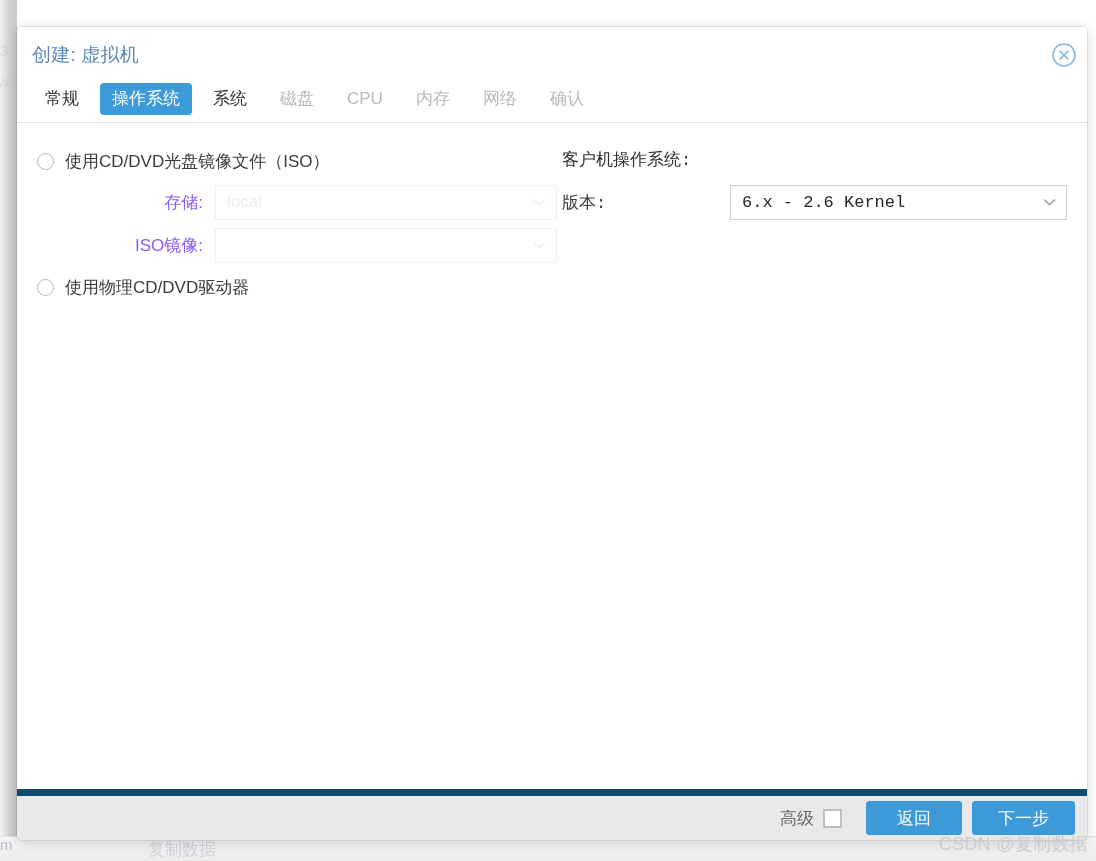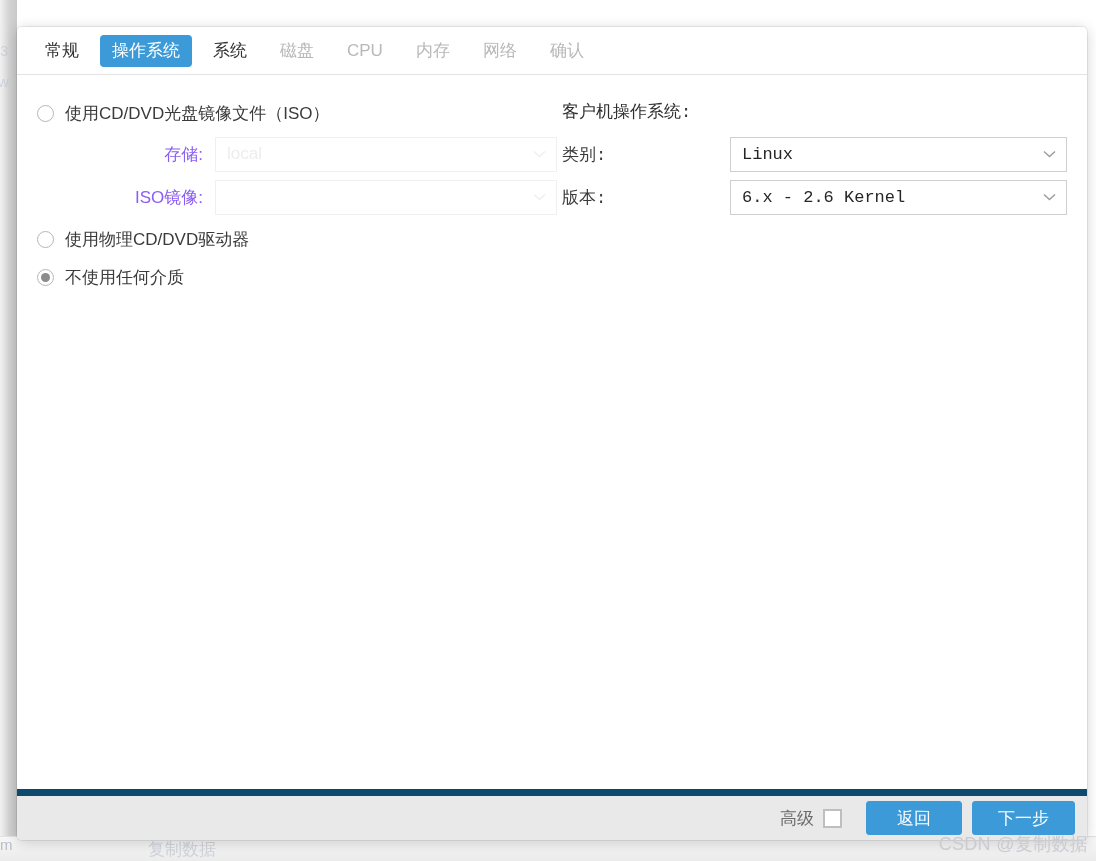--- a/index.html
+++ b/index.html
@@ -319,20 +319,29 @@
   <div class="bg-strip"></div>
   <div class="bg-ghost-text bg-ghost-3">3</div>
   <div class="bg-ghost-text bg-ghost-w">w</div>
   <div class="bg-bottombar"></div>
   <div class="bg-ghost-text bg-ghost-m">m</div>
   <div class="bg-ghost-copy">复制数据</div>
 </div>
 
 <div id="dialog">
 
+  <div class="dlg-header">
+    <div class="dlg-title">创建: 虚拟机</div>
+    <div class="close-btn">
+      <svg width="28" height="28" viewBox="0 0 28 28" aria-hidden="true">
+        <circle cx="14" cy="14" r="11" fill="none" stroke="#7ab2dd" stroke-width="1.6"></circle>
+        <path d="M10 10 L18 18 M18 10 L10 18" stroke="#7ab2dd" stroke-width="1.7" stroke-linecap="round"></path>
+      </svg>
+    </div>
+  </div>
 
   <div class="tabbar">
     <div class="tab">常规</div>
     <div class="tab active">操作系统</div>
     <div class="tab">系统</div>
     <div class="tab disabled">磁盘</div>
     <div class="tab disabled">CPU</div>
     <div class="tab disabled">内存</div>
     <div class="tab disabled">网络</div>
     <div class="tab disabled">确认</div>
@@ -369,42 +378,27 @@
               </svg>
           </span>
         </div>
       </div>
 
       <div class="radio-row" style="margin-top:7px">
         <span class="radio"></span>
         <span class="radio-label">使用物理CD/DVD驱动器</span>
       </div>
 
-      <div class="radio-row">
-        <span class="radio checked"></span>
-        <span class="radio-label">不使用任何介质</span>
-      </div>
 
     </div>
 
     <div class="col-right">
 
       <div class="right-heading">客户机操作系统:</div>
 
-      <div class="right-row">
-        <div class="r-label">类别:</div>
-        <div class="select-box">
-          <div class="sel-value">Linux</div>
-          <span class="chev">
-            <svg width="13" height="8" viewBox="0 0 13 8">
-                <path d="M1 1.5 L6.5 6.5 L12 1.5" fill="none" stroke="#9b9b9b" stroke-width="1.4"></path>
-              </svg>
-          </span>
-        </div>
-      </div>
 
       <div class="right-row">
         <div class="r-label">版本:</div>
         <div class="select-box">
           <div class="sel-value">6.x - 2.6 Kernel</div>
           <span class="chev">
             <svg width="13" height="8" viewBox="0 0 13 8">
                 <path d="M1 1.5 L6.5 6.5 L12 1.5" fill="none" stroke="#9b9b9b" stroke-width="1.4"></path>
               </svg>
           </span>

